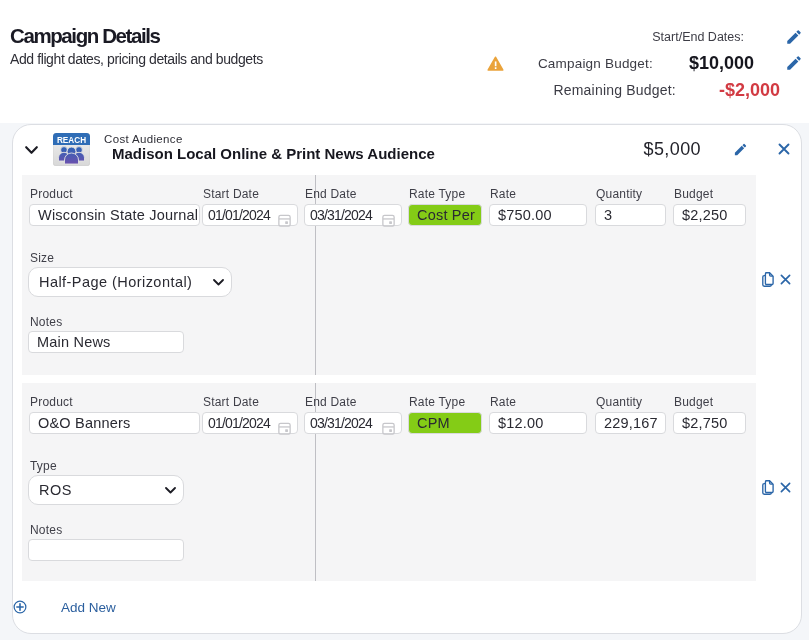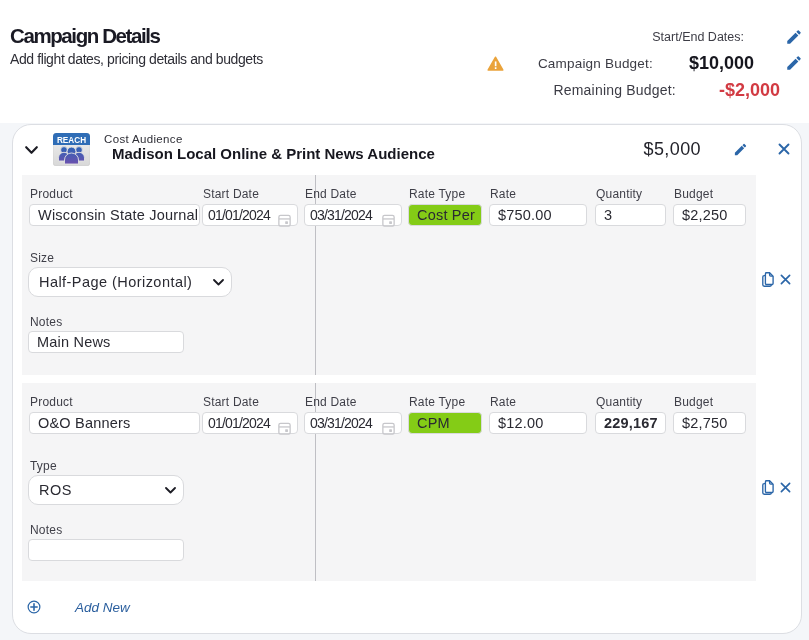--- a/index.html
+++ b/index.html
@@ -97,21 +97,21 @@
   </div>
 
   <div class="panel" style="top:50px; height:200px;">
     <div class="divider"></div>
   </div>
 
   <div class="panel" style="top:258px; height:198px;">
     <div class="divider"></div>
   </div>
 
-  <div class="hr-line" style="left:14px; top:472px; height:20px;font-style:italic;">
+  <div class="hr-line" style="left:0; top:472px; height:20px;">
     <svg width="14" height="14" viewBox="0 0 16 16">
         <circle cx="8" cy="8" r="6.7" fill="none" stroke="#2b66a8" stroke-width="1.4"></circle>
         <path d="M8 4.4 V11.6 M4.4 8 H11.6" stroke="#2b66a8" stroke-width="1.8" stroke-linecap="round"></path>
       </svg>
     <span style="margin-left:6px; font-size:13.5px; color:#2b5f9e;">Add New</span>
   </div>
 </div>
 
 <div id="r1">
     <div class="flabel" style="left:30px; top:187px;">Product</div>
@@ -164,21 +164,21 @@
     <div class="inp date" style="left:304px; top:412px; width:98px;">03/31/2024<svg class="calico" width="13" height="13" viewBox="0 0 15 15">
         <rect x="1" y="1.6" width="13" height="12.4" rx="2" fill="none" stroke="#c7c7cb" stroke-width="1.5"></rect>
         <path d="M1.2 5.7 H13.8" stroke="#c7c7cb" stroke-width="1.5"></path>
         <rect x="8.3" y="8.3" width="3.2" height="3.2" rx="0.5" fill="#c7c7cb"></rect>
       </svg></div>
     <div class="flabel" style="left:409px; top:395px;">Rate Type</div>
     <div class="inp dis" style="left:408px; top:412px; width:74px;">CPM</div>
     <div class="flabel" style="left:490px; top:395px;">Rate</div>
     <div class="inp " style="left:489px; top:412px; width:98px;">$12.00</div>
     <div class="flabel" style="left:596px; top:395px;">Quantity</div>
-    <div class="inp " style="left:595px; top:412px; width:71px;font-weight:bold;">229,167</div>
+    <div class="inp " style="left:595px; top:412px; width:71px;">229,167</div>
     <div class="flabel" style="left:674px; top:395px;">Budget</div>
     <div class="inp " style="left:673px; top:412px; width:73px;">$2,750</div>
     <div class="flabel" style="left:30px; top:459px;">Type</div>
     <div class="sel" style="left:28px; top:475px; width:156px;">ROS<svg class="abs" style="left:136px; top:11px;" width="11" height="7" viewBox="0 0 11 7">
         <path d="M1 1 L5.5 5.5 L10 1" fill="none" stroke="#1c1c24" stroke-width="1.8" stroke-linecap="round" stroke-linejoin="round"></path>
       </svg></div>
     <div class="flabel" style="left:30px; top:523px;">Notes</div>
     <div class="inp" style="left:28px; top:539px; width:156px;"></div>
     <div class="icons" style="left:762px; top:480px;">
       <svg width="12" height="15" viewBox="0 0 12 15">

